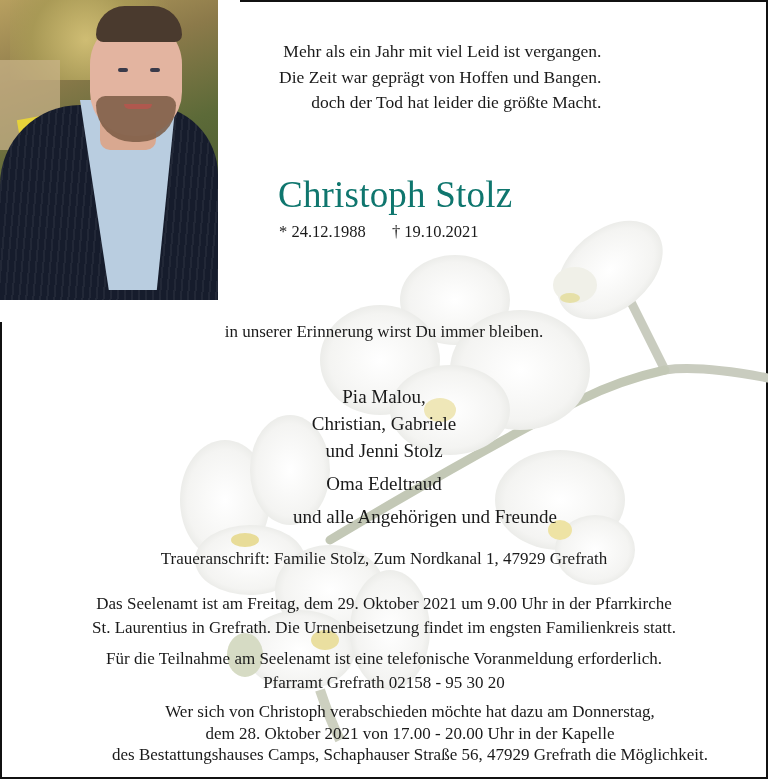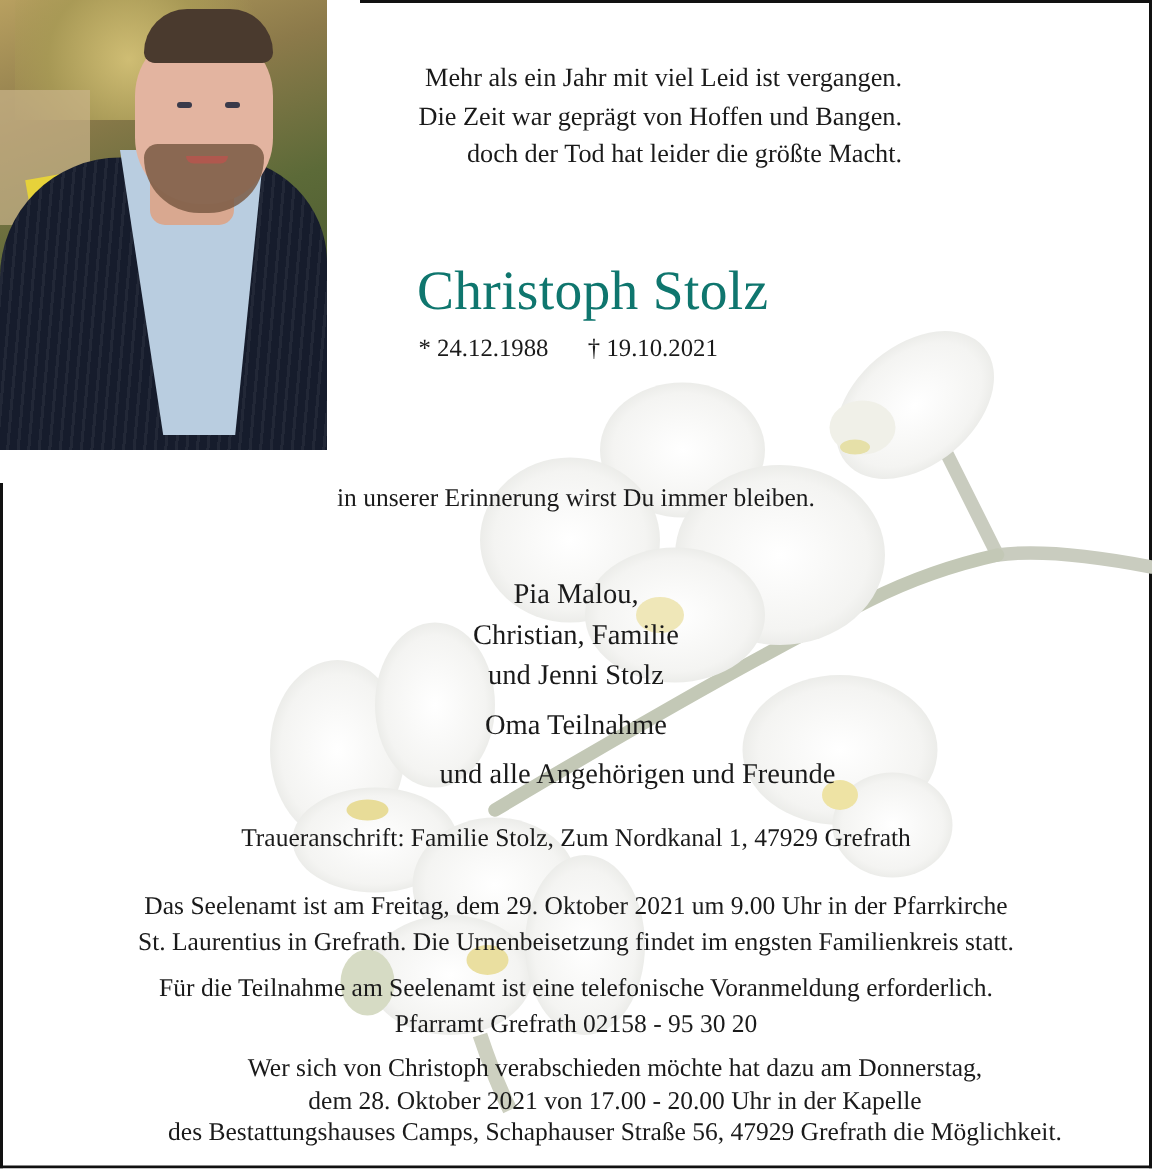--- a/index.html
+++ b/index.html
@@ -132,23 +132,23 @@
   <span class="sep"></span>
   <span>†</span>
   <span>19.10.2021</span>
 </div>
 
 <div class="t center motto">
   <p>in unserer Erinnerung wirst Du immer bleiben.</p>
 </div>
 
 <div class="t center fam fam1">Pia Malou,</div>
-<div class="t center fam fam2">Christian, Familie</div>
+<div class="t center fam fam2">Christian, Gabriele</div>
 <div class="t center fam fam3">und Jenni Stolz</div>
-<div class="t center fam fam4">Oma Teilnahme</div>
+<div class="t center fam fam4">Oma Edeltraud</div>
 <div class="t center fam fam5">und alle Angehörigen und Freunde</div>
 
 <div class="t center address">Traueranschrift: Familie Stolz, Zum Nordkanal 1, 47929 Grefrath</div>
 
 <div class="t center info info1">
   <p>Das Seelenamt ist am Freitag, dem 29. Oktober 2021 um 9.00 Uhr in der Pfarrkirche</p>
   <p>St. Laurentius in Grefrath. Die Urnenbeisetzung findet im engsten Familienkreis statt.</p>
 </div>
 
 <div class="t center info info2">

